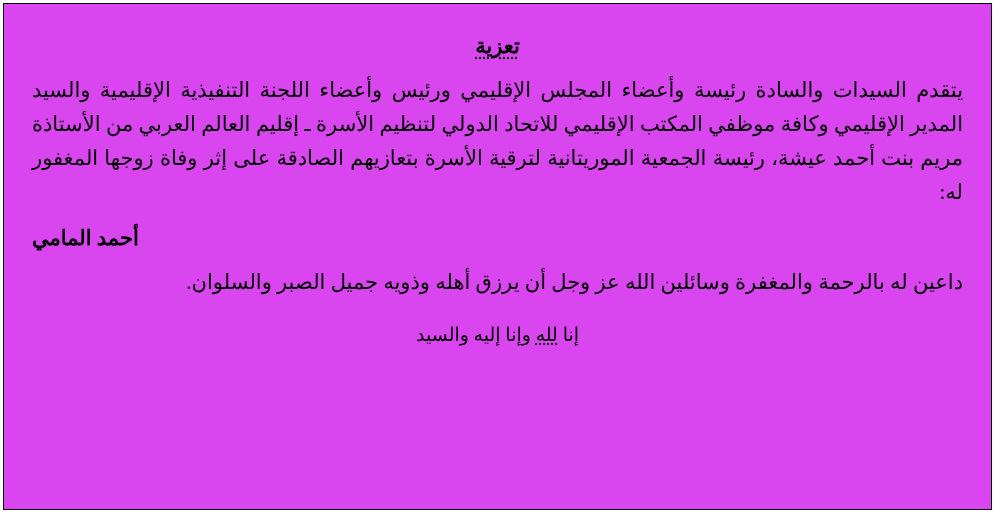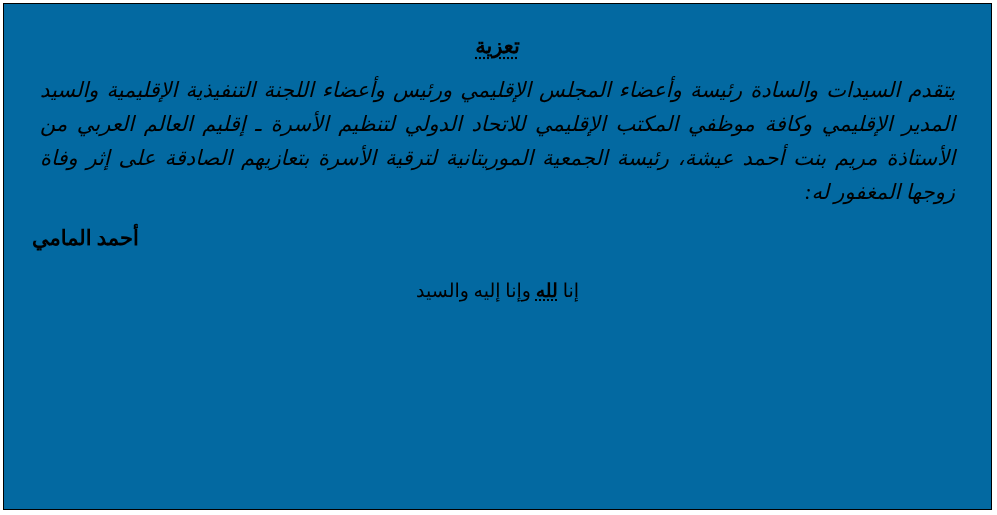--- a/index.html
+++ b/index.html
@@ -19,42 +19,41 @@
     overflow: hidden;
   }
   .notice-frame {
     position: absolute;
     left: 3px;
     top: 3px;
     width: 989px;
     height: 507px;
     box-sizing: border-box;
     border: 1px solid #000000;
-    background: #0369a1;
+    background: #d946ef;
     padding: 30px 28px 20px 28px;
     direction: rtl;
     text-align: justify;
   }
   .notice-title {
     text-align: center;
     font-weight: bold;
     font-size: 21px;
     line-height: 1.2;
     margin: 0 0 14px 0;
     text-decoration: underline;
     text-decoration-style: dotted;
     text-underline-offset: 4px;
   }
   .notice-body {
     font-size: 21px;
     line-height: 1.62;
-    margin: 8px;
+    margin: 0;
     text-align: justify;
     text-align-last: right;
-    font-style: italic;
   }
   .deceased-name {
     text-align: left;
     font-weight: bold;
     font-size: 21px;
     line-height: 1.5;
     margin: 14px 0 10px 0;
   }
   .notice-prayer {
     font-size: 21px;
@@ -66,34 +65,34 @@
   .notice-closing {
     text-align: center;
     font-size: 19px;
     line-height: 1.5;
     margin: 22px 0 0 0;
   }
   .closing-underline {
     text-decoration: underline;
     text-decoration-style: dotted;
     text-underline-offset: 3px;
-    font-weight: bold;
   }
 </style>
 </head>
 <body>
 
 <div class="page">
   <div class="notice-frame">
 
     <h1 class="notice-title">تعزية</h1>
 
     <p class="notice-body">يتقدم السيدات والسادة رئيسة وأعضاء المجلس الإقليمي ورئيس وأعضاء اللجنة التنفيذية الإقليمية والسيد المدير الإقليمي وكافة موظفي المكتب الإقليمي للاتحاد الدولي لتنظيم الأسرة ـ إقليم العالم العربي من الأستاذة مريم بنت أحمد عيشة، رئيسة الجمعية الموريتانية لترقية الأسرة بتعازيهم الصادقة على إثر وفاة زوجها المغفور له:</p>
 
     <p class="deceased-name">أحمد المامي</p>
 
+    <p class="notice-prayer">داعين له بالرحمة والمغفرة وسائلين الله عز وجل أن يرزق أهله وذويه جميل الصبر والسلوان.</p>
 
     <p class="notice-closing">
       <span>إنا </span><span class="closing-underline">لله</span><span> وإنا إليه والسيد</span>
     </p>
 
   </div>
 </div>
 
 </body></html>

